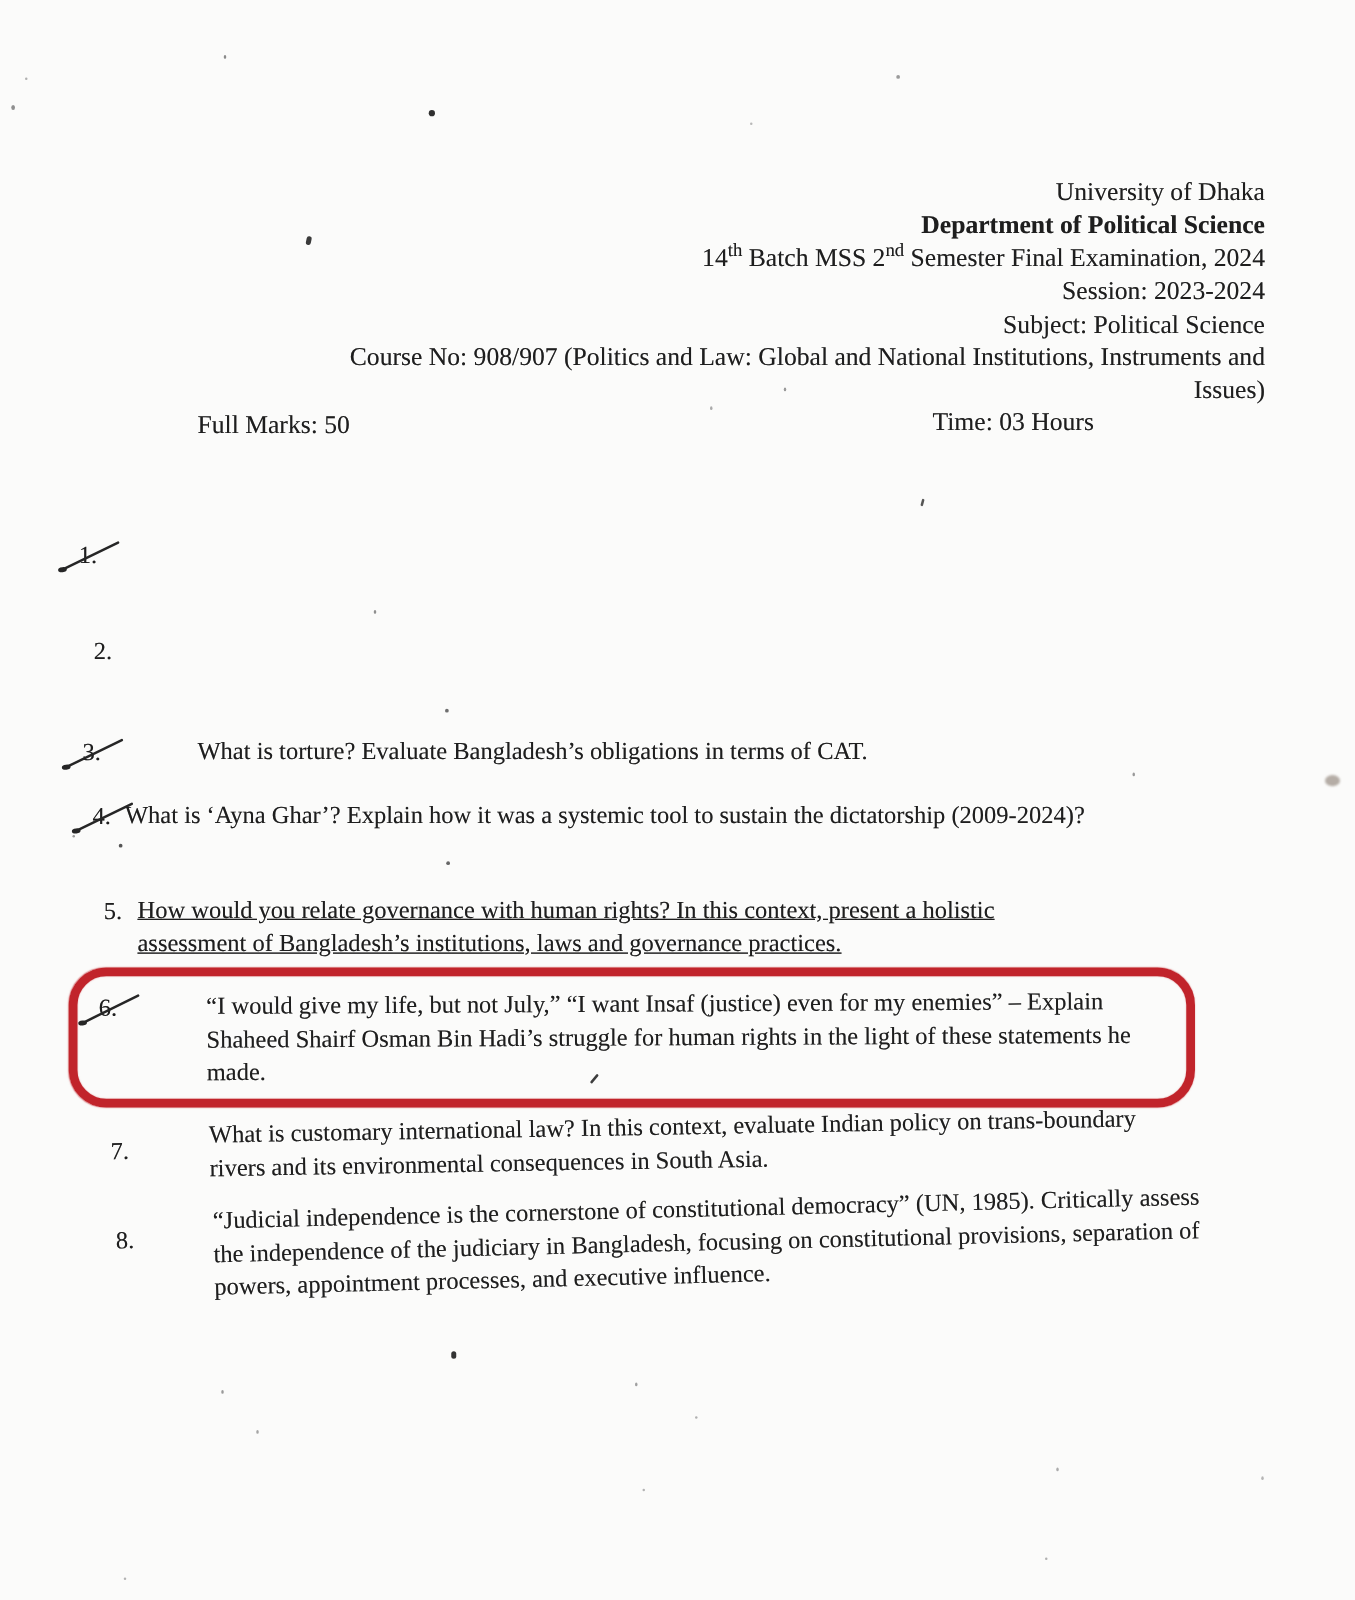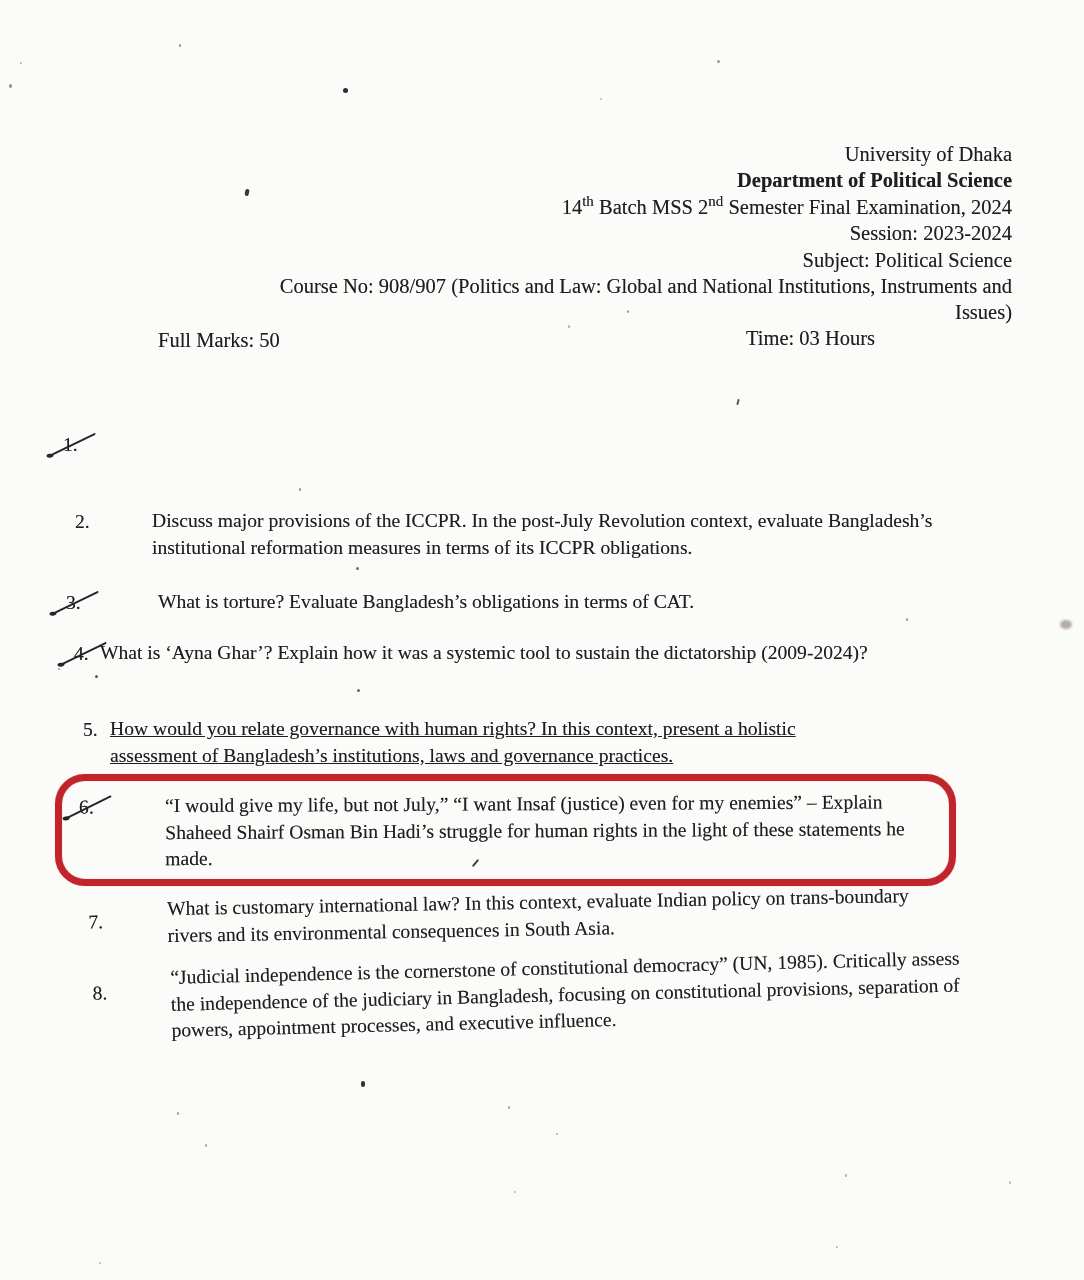--- a/index.html
+++ b/index.html
@@ -87,21 +87,20 @@
 
 
   <div class="red-annotation"></div>
 
   <div class="q q1">
     <span class="qnum"><span>1.</span><i class="strike"></i></span>
   </div>
 
   <div class="q q2">
     <span class="qnum"><span>2.</span></span>
-    <span class="qtext">Discuss major provisions of the ICCPR. In the post-July Revolution context, evaluate Bangladesh’s institutional reformation measures in terms of its ICCPR obligations.</span>
   </div>
 
   <div class="q q3">
     <span class="qnum"><span>3.</span><i class="strike"></i></span>
     <span class="qtext">What is torture? Evaluate Bangladesh’s obligations in terms of CAT.</span>
   </div>
 
   <div class="q q4">
     <span class="qnum"><span>4.</span><i class="strike"></i></span>
     <span class="qtext">What is ‘Ayna Ghar’? Explain how it was a systemic tool to sustain the dictatorship (2009-2024)?</span>

